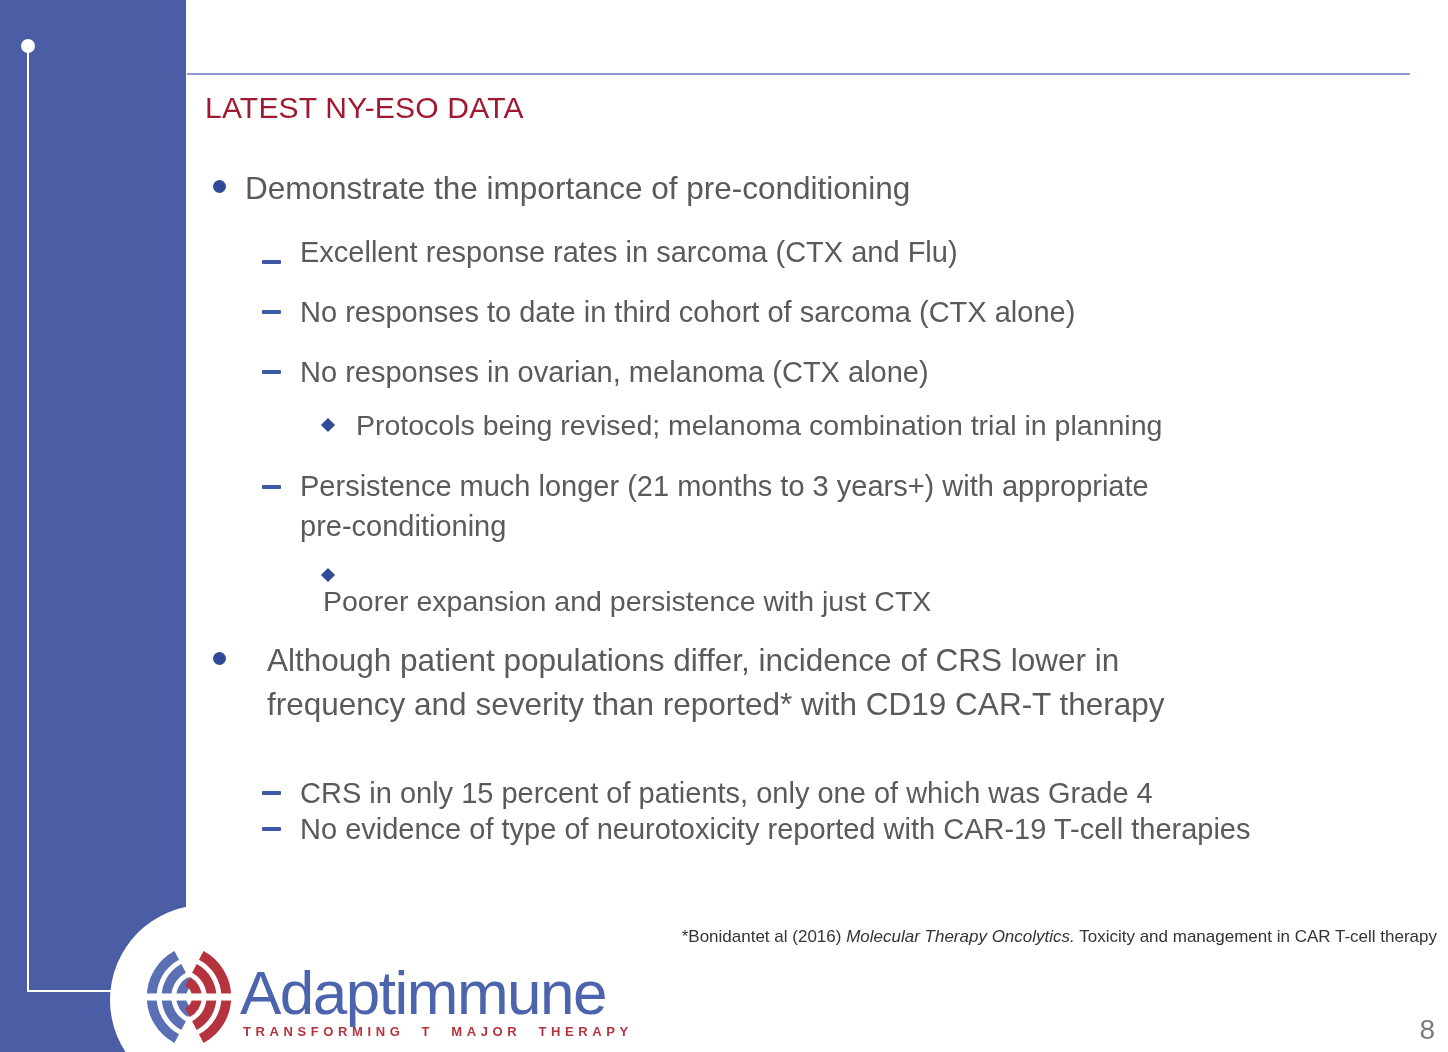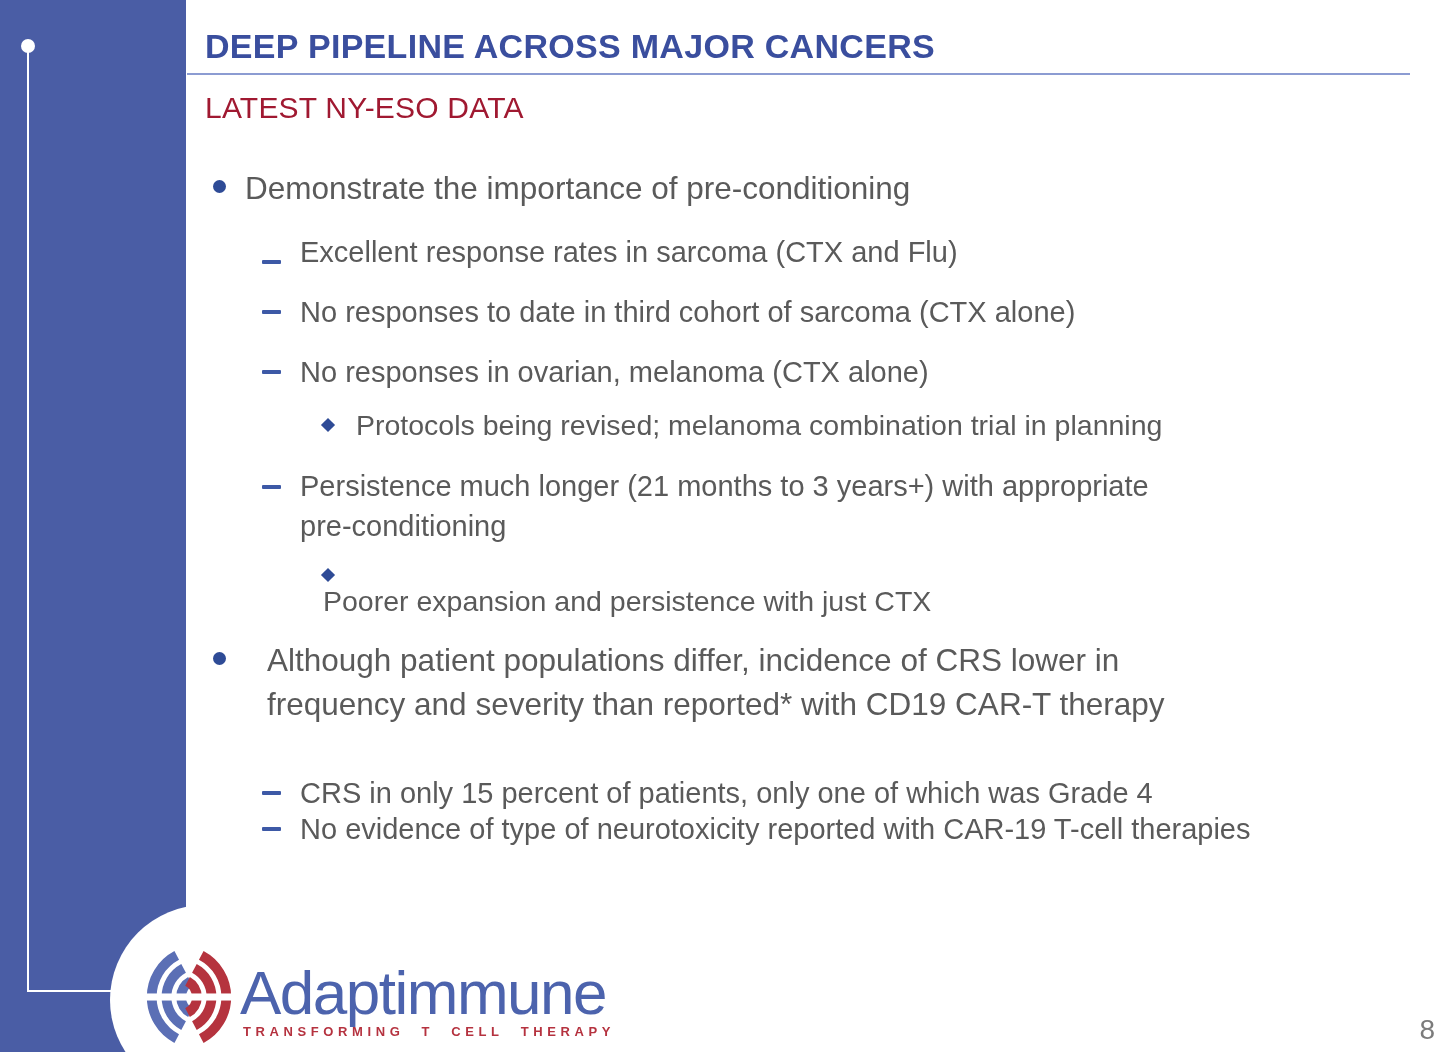--- a/index.html
+++ b/index.html
@@ -46,21 +46,20 @@
 <body>
 
 <div class="slide">
 
   <div class="sidebar"></div>
   <div class="deco-dot"></div>
   <div class="deco-vline"></div>
   <div class="deco-hline"></div>
   <div class="logo-circle"></div>
 
-  <div class="title">DEEP PIPELINE ACROSS MAJOR CANCERS</div>
   <div class="rule"></div>
   <div class="subtitle">LATEST NY-ESO DATA</div>
 
   <div class="item l1" style="top:166px;">
     <span class="glyph"></span>
     <span class="txt">
         <span class="ln">Demonstrate the importance of pre-conditioning</span>
       </span>
   </div>
   <div class="item l2" style="top:231px;align-items:center;">
@@ -113,32 +112,33 @@
         <span class="ln">CRS in only 15 percent of patients, only one of which was Grade 4</span>
       </span>
   </div>
   <div class="item l2" style="top:808px;">
     <span class="glyph"></span>
     <span class="txt">
         <span class="ln">No evidence of type of neurotoxicity reported with CAR-19 T-cell therapies</span>
       </span>
   </div>
 
+  <div class="footnote"><span>*Bonidantet al (2016) </span><em>Molecular Therapy Oncolytics.</em><span> Toxicity and management in CAR T-cell therapy</span></div>
 
   <svg class="logo-icon" width="106" height="92" viewBox="0 0 108 92">
     <g fill="none" stroke="#5B6FB5" stroke-width="10">
       <path d="M 41.5 88.4 A 48 48 0 0 1 41.5 3.6"></path>
       <path d="M 48.5 75.1 A 33 33 0 0 1 48.5 16.9"></path>
       <path d="M 55.5 61.9 A 18 18 0 0 1 55.5 30.1"></path>
     </g>
     <g fill="none" stroke="#B5333E" stroke-width="10">
       <path d="M 66.5 3.6 A 48 48 0 0 1 66.5 88.4"></path>
       <path d="M 59.5 16.9 A 33 33 0 0 1 59.5 75.1"></path>
       <path d="M 52.5 30.1 A 18 18 0 0 1 52.5 61.9"></path>
     </g>
     <rect x="-2" y="42.4" width="112" height="7.2" fill="#ffffff"></rect>
   </svg>
   <div class="wordmark">Adaptimmune</div>
-  <div class="tagline">TRANSFORMING T CELL THERAPY</div>
+  <div class="tagline">TRANSFORMING T MAJOR THERAPY</div>
 
   <div class="pagenum">8</div>
 
 </div>
 
 </body></html>

